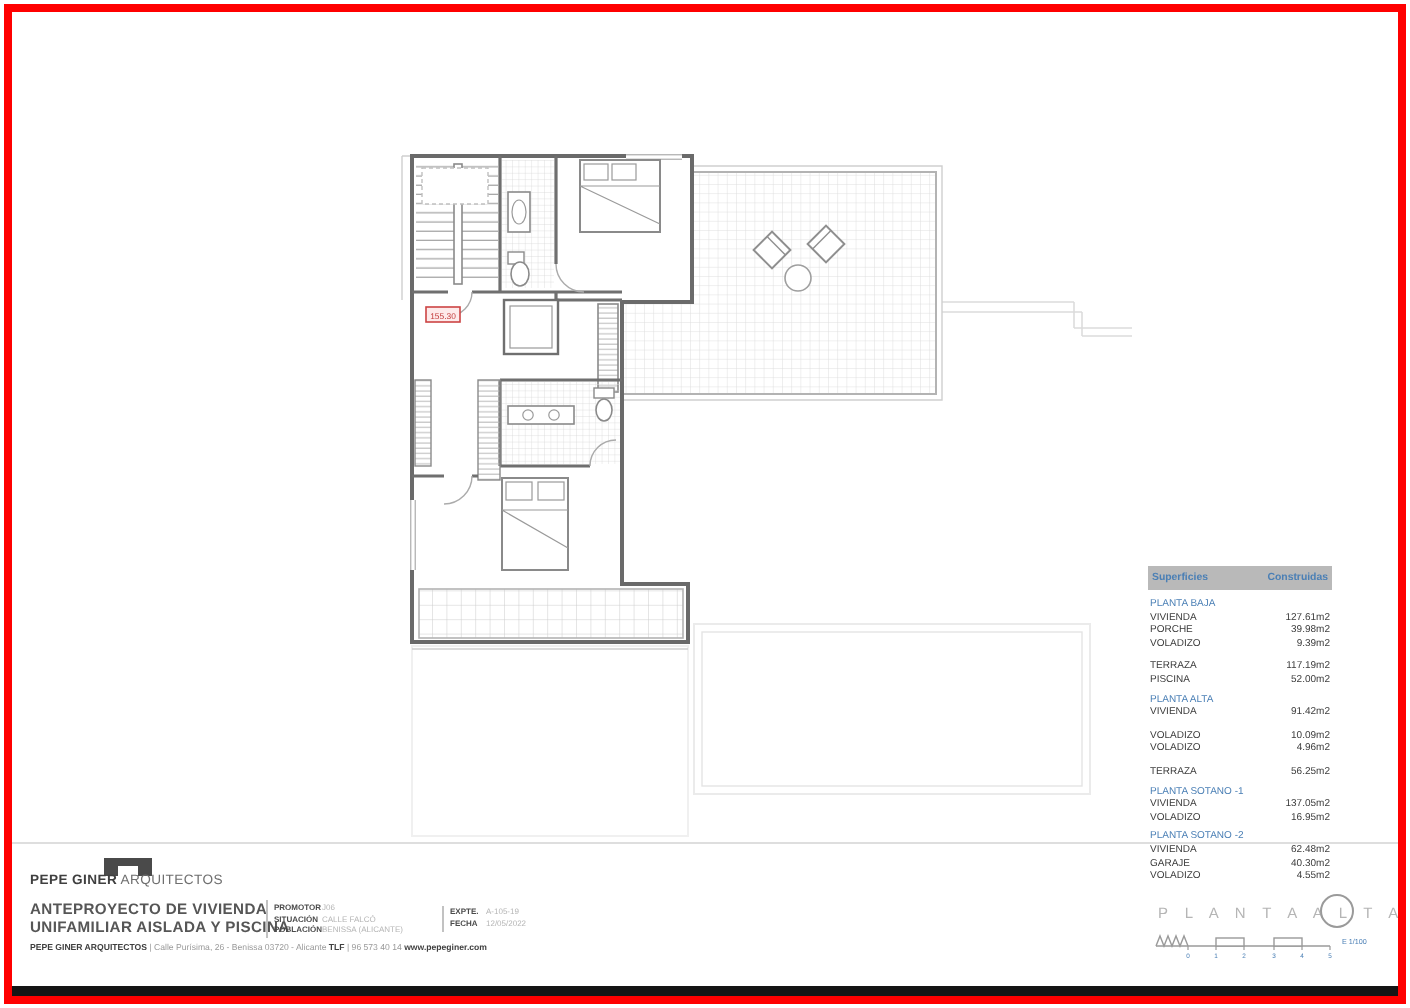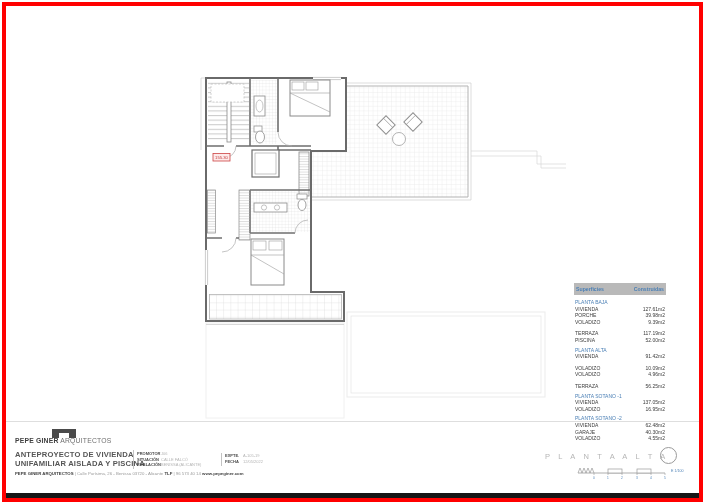--- a/index.html
+++ b/index.html
@@ -24,21 +24,21 @@
   .firm-name .l{font-weight:normal;color:#6f6f6f;}
   .project-title{position:absolute;left:15px;top:450px;font-size:7.6px;font-weight:bold;
                  color:#565656;line-height:9px;letter-spacing:0.2px;white-space:nowrap;}
   .address{position:absolute;left:15px;top:471px;font-size:4.3px;color:#9a9a9a;white-space:nowrap;}
   .address .b{font-weight:bold;color:#3f3f3f;}
   .vdiv{position:absolute;width:1px;background:#c2c2c2;}
   .fields{position:absolute;font-size:4px;white-space:nowrap;}
   .frow{line-height:5.6px;}
   .flabel{display:inline-block;width:24px;font-weight:bold;color:#4a4a4a;}
   .fvalue{color:#b5b5b5;}
-  .plan-label{position:absolute;left:545px;top:452px;font-size:7.5px;letter-spacing:3.2px;color:#b5b5b5;white-space:nowrap;}
+  .plan-label{position:absolute;left:579px;top:452px;font-size:7.5px;letter-spacing:3.2px;color:#b5b5b5;white-space:nowrap;}
   .north-circle{position:absolute;left:660px;top:447px;width:15px;height:15px;border:1.2px solid #9a9a9a;border-radius:50%;}
   .scalebar{position:absolute;left:577px;top:466px;}
   .scale-note{position:absolute;left:671px;top:469px;font-size:3.6px;color:#4a7fb5;white-space:nowrap;}
 </style>
 </head>
 <body>
 
 <div class="page">
 
   <svg class="plan-svg" width="390" height="375" viewBox="190 50 390 375" xmlns="http://www.w3.org/2000/svg">

